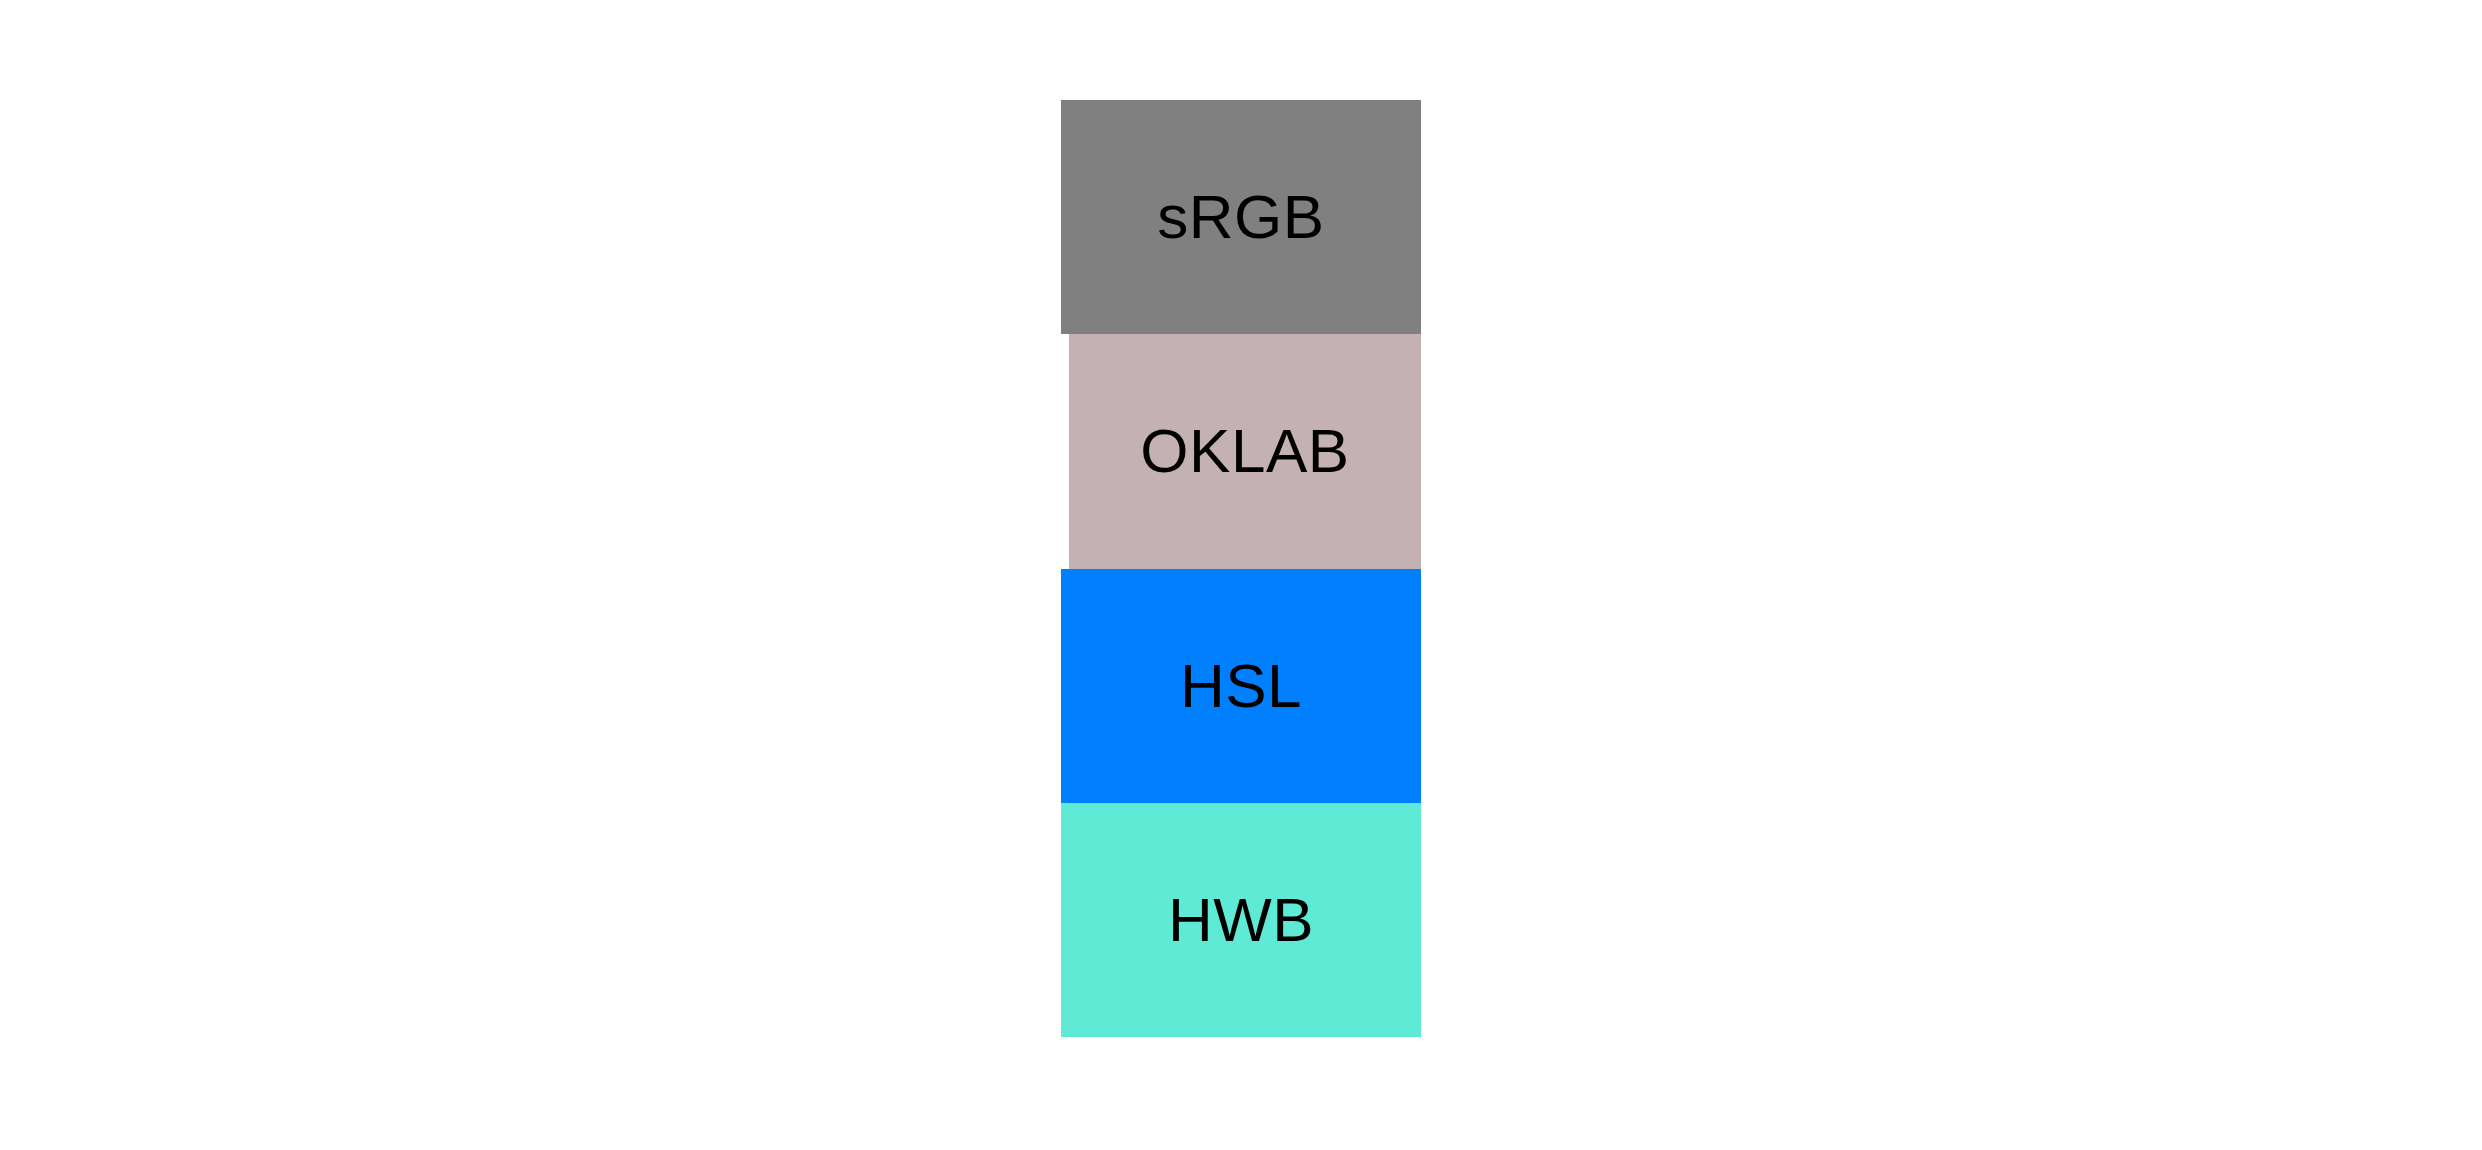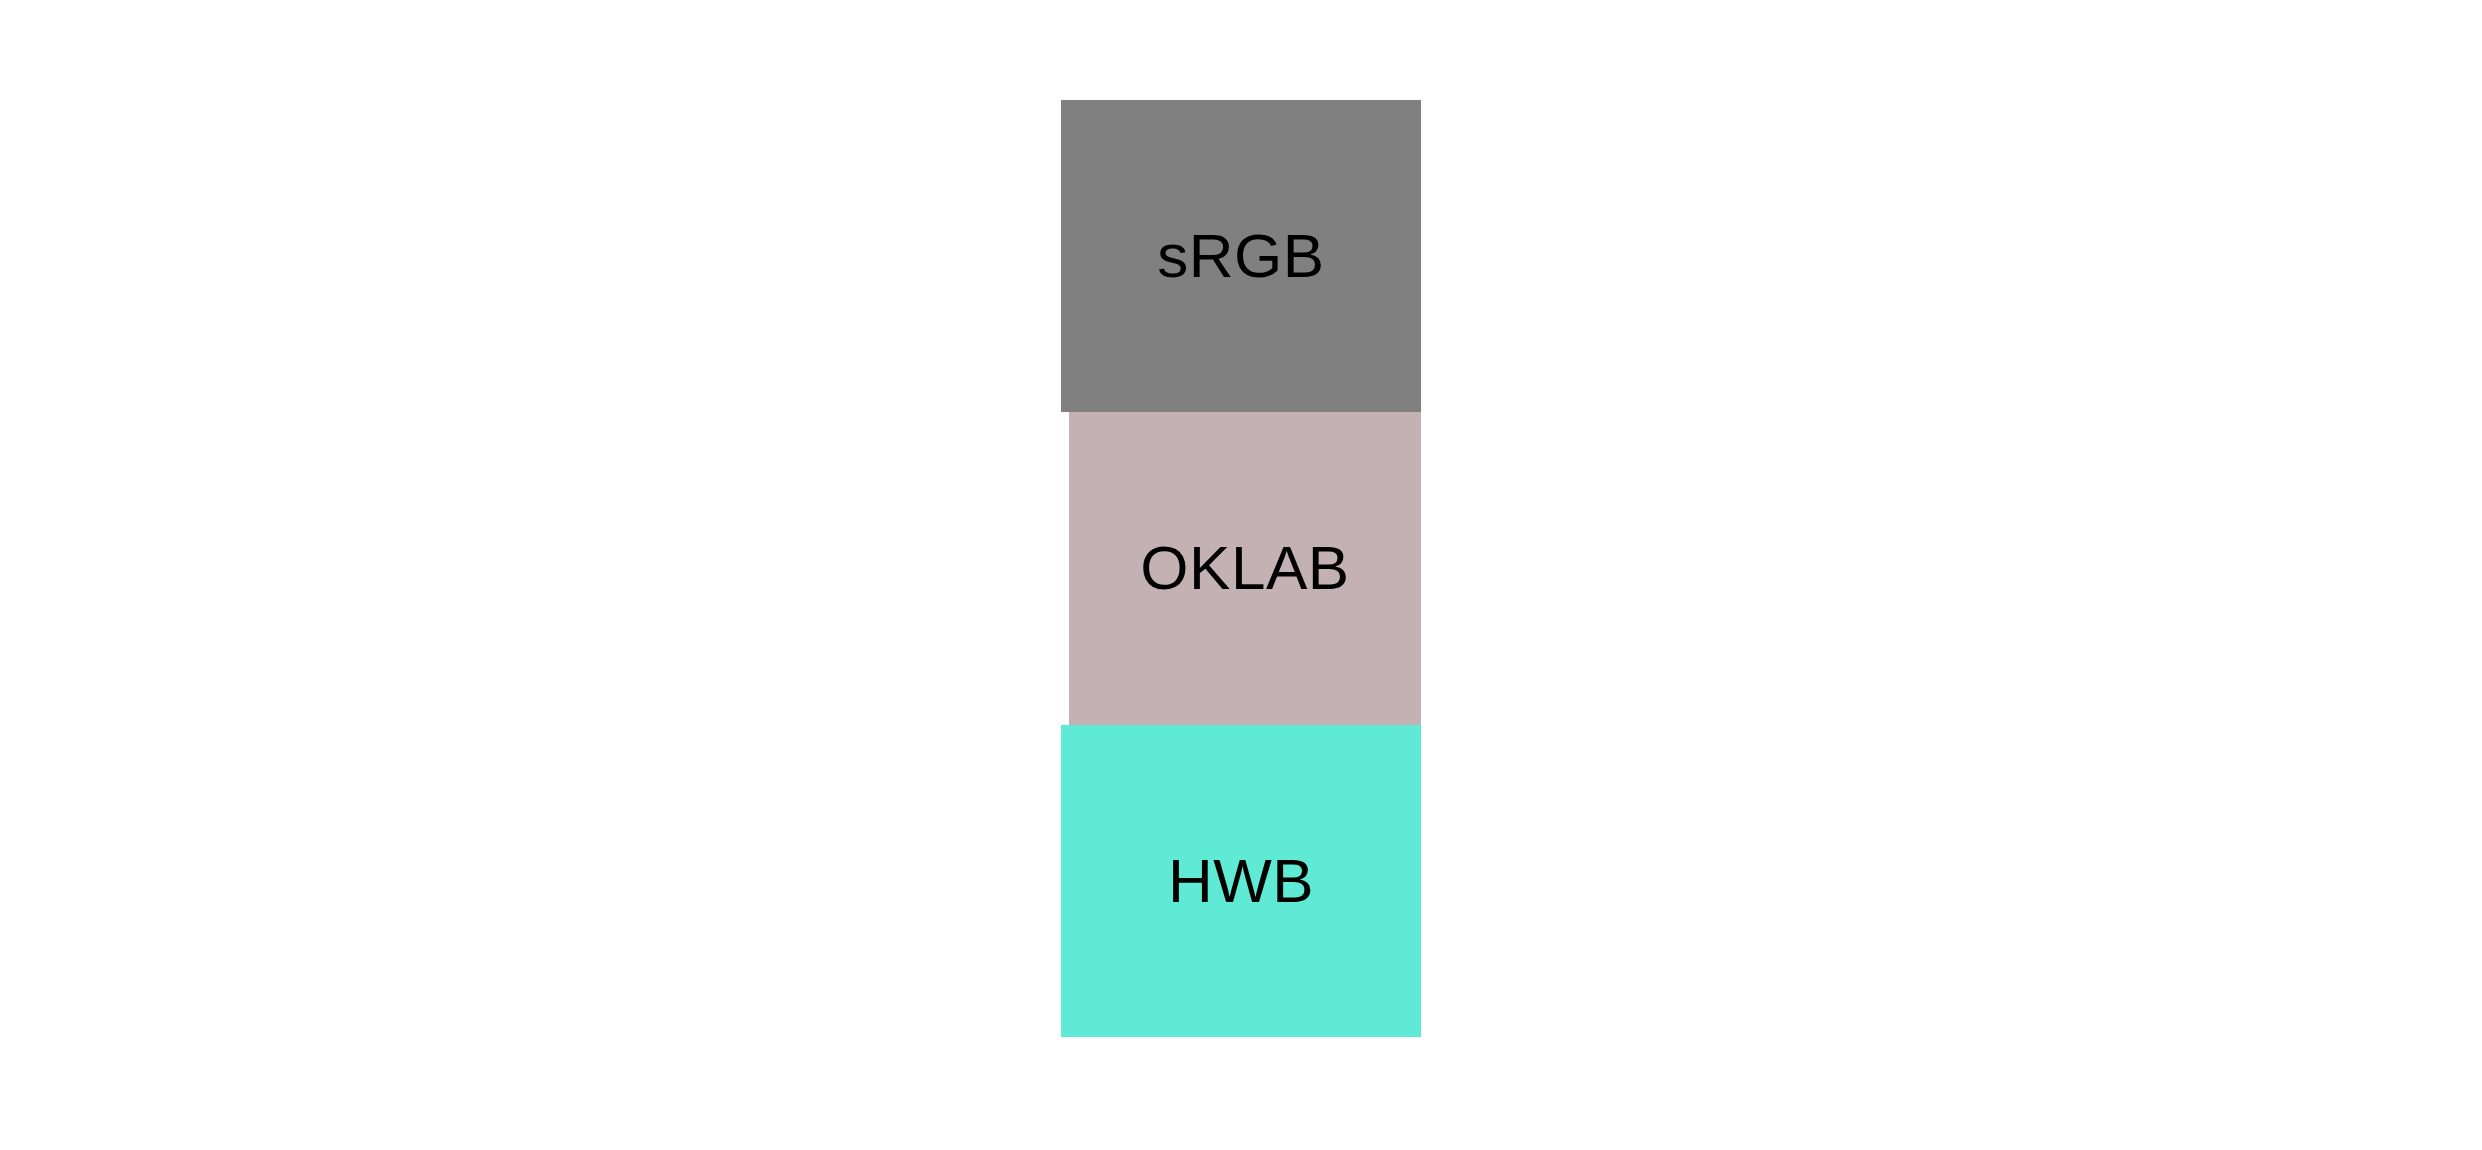--- a/index.html
+++ b/index.html
@@ -40,16 +40,19 @@
 </head>
 <body style="background: rgb(255, 255, 255);">
 
 <div class="swatch-stack">
   <div class="swatch" style="background-color: rgb(128, 128, 128);">
     <span class="swatch-label">sRGB</span>
   </div>
   <div class="swatch" style="background-color: rgb(196, 177, 179); margin-left: 8px;">
     <span class="swatch-label">OKLAB</span>
   </div>
+  <div class="swatch" style="background-color: rgb(0, 128, 255);">
+    <span class="swatch-label">HSL</span>
+  </div>
   <div class="swatch" style="background-color: #5eead4;">
     <span class="swatch-label">HWB</span>
   </div>
 </div>
 
 </body></html>

